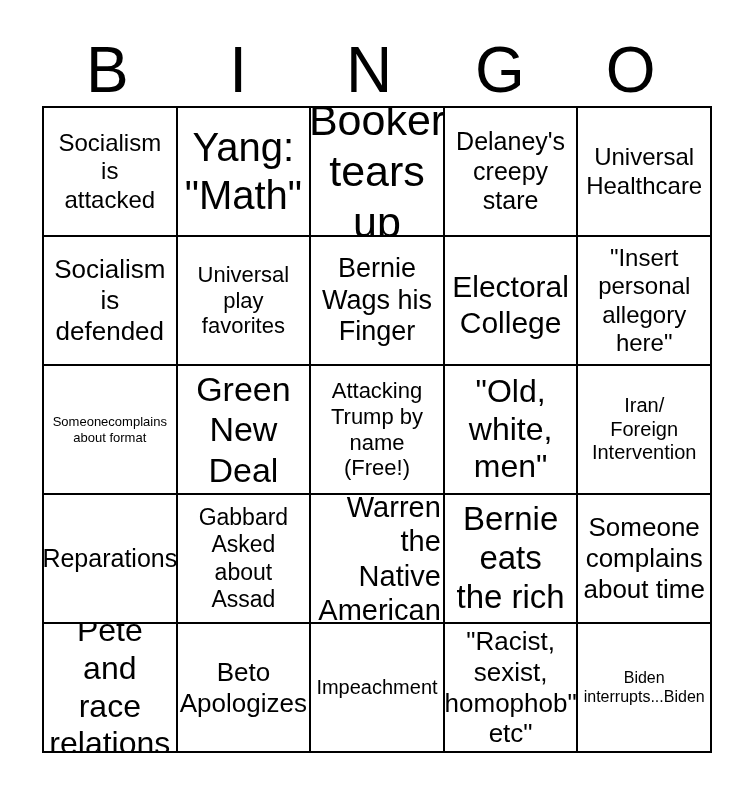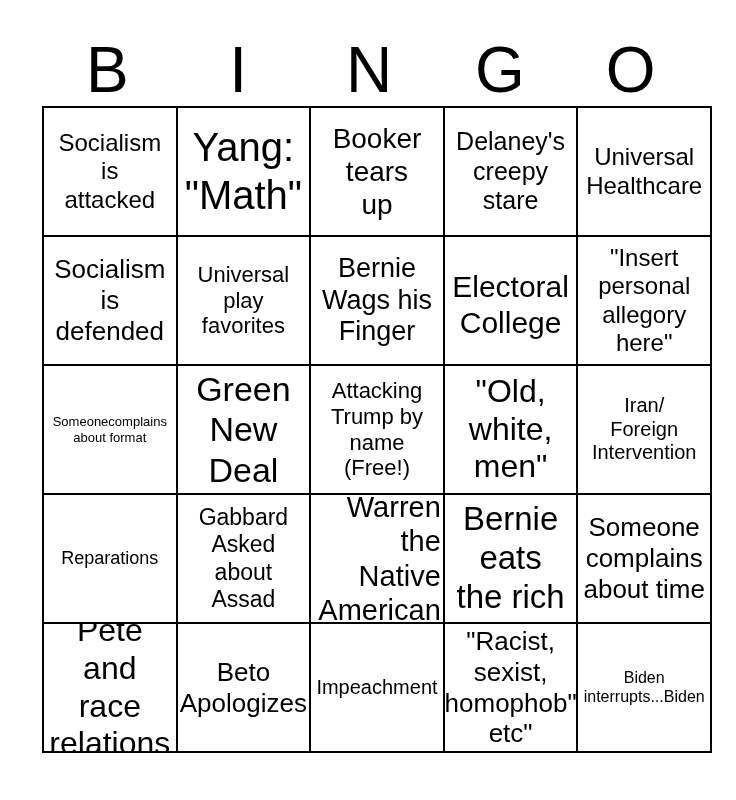--- a/index.html
+++ b/index.html
@@ -70,21 +70,21 @@
     <div class="cell">
         <span class="cell-text" style="font-size: 24px;">Socialism
 is
 attacked</span>
       </div>
     <div class="cell">
         <span class="cell-text" style="font-size: 40px;">Yang:
 "Math"</span>
       </div>
     <div class="cell">
-        <span class="cell-text" style="font-size: 28px;">Booker
+        <span class="cell-text" style="font-size: 43px;">Booker
 tears
 up</span>
       </div>
     <div class="cell">
         <span class="cell-text" style="font-size: 25px;">Delaney's
 creepy
 stare</span>
       </div>
     <div class="cell">
         <span class="cell-text" style="font-size: 24px;">Universal
@@ -137,21 +137,21 @@
 white,
 men"</span>
       </div>
     <div class="cell">
         <span class="cell-text" style="font-size: 20px;">Iran/
 Foreign
 Intervention</span>
       </div>
 
     <div class="cell">
-        <span class="cell-text" style="font-size: 18px;">Reparations</span>
+        <span class="cell-text" style="font-size: 25px;">Reparations</span>
       </div>
     <div class="cell">
         <span class="cell-text" style="font-size: 23px;">Gabbard
 Asked
 about
 Assad</span>
       </div>
     <div class="cell">
         <span class="cell-text" style="font-size: 29px; text-align: right;">Warren
 the Native

